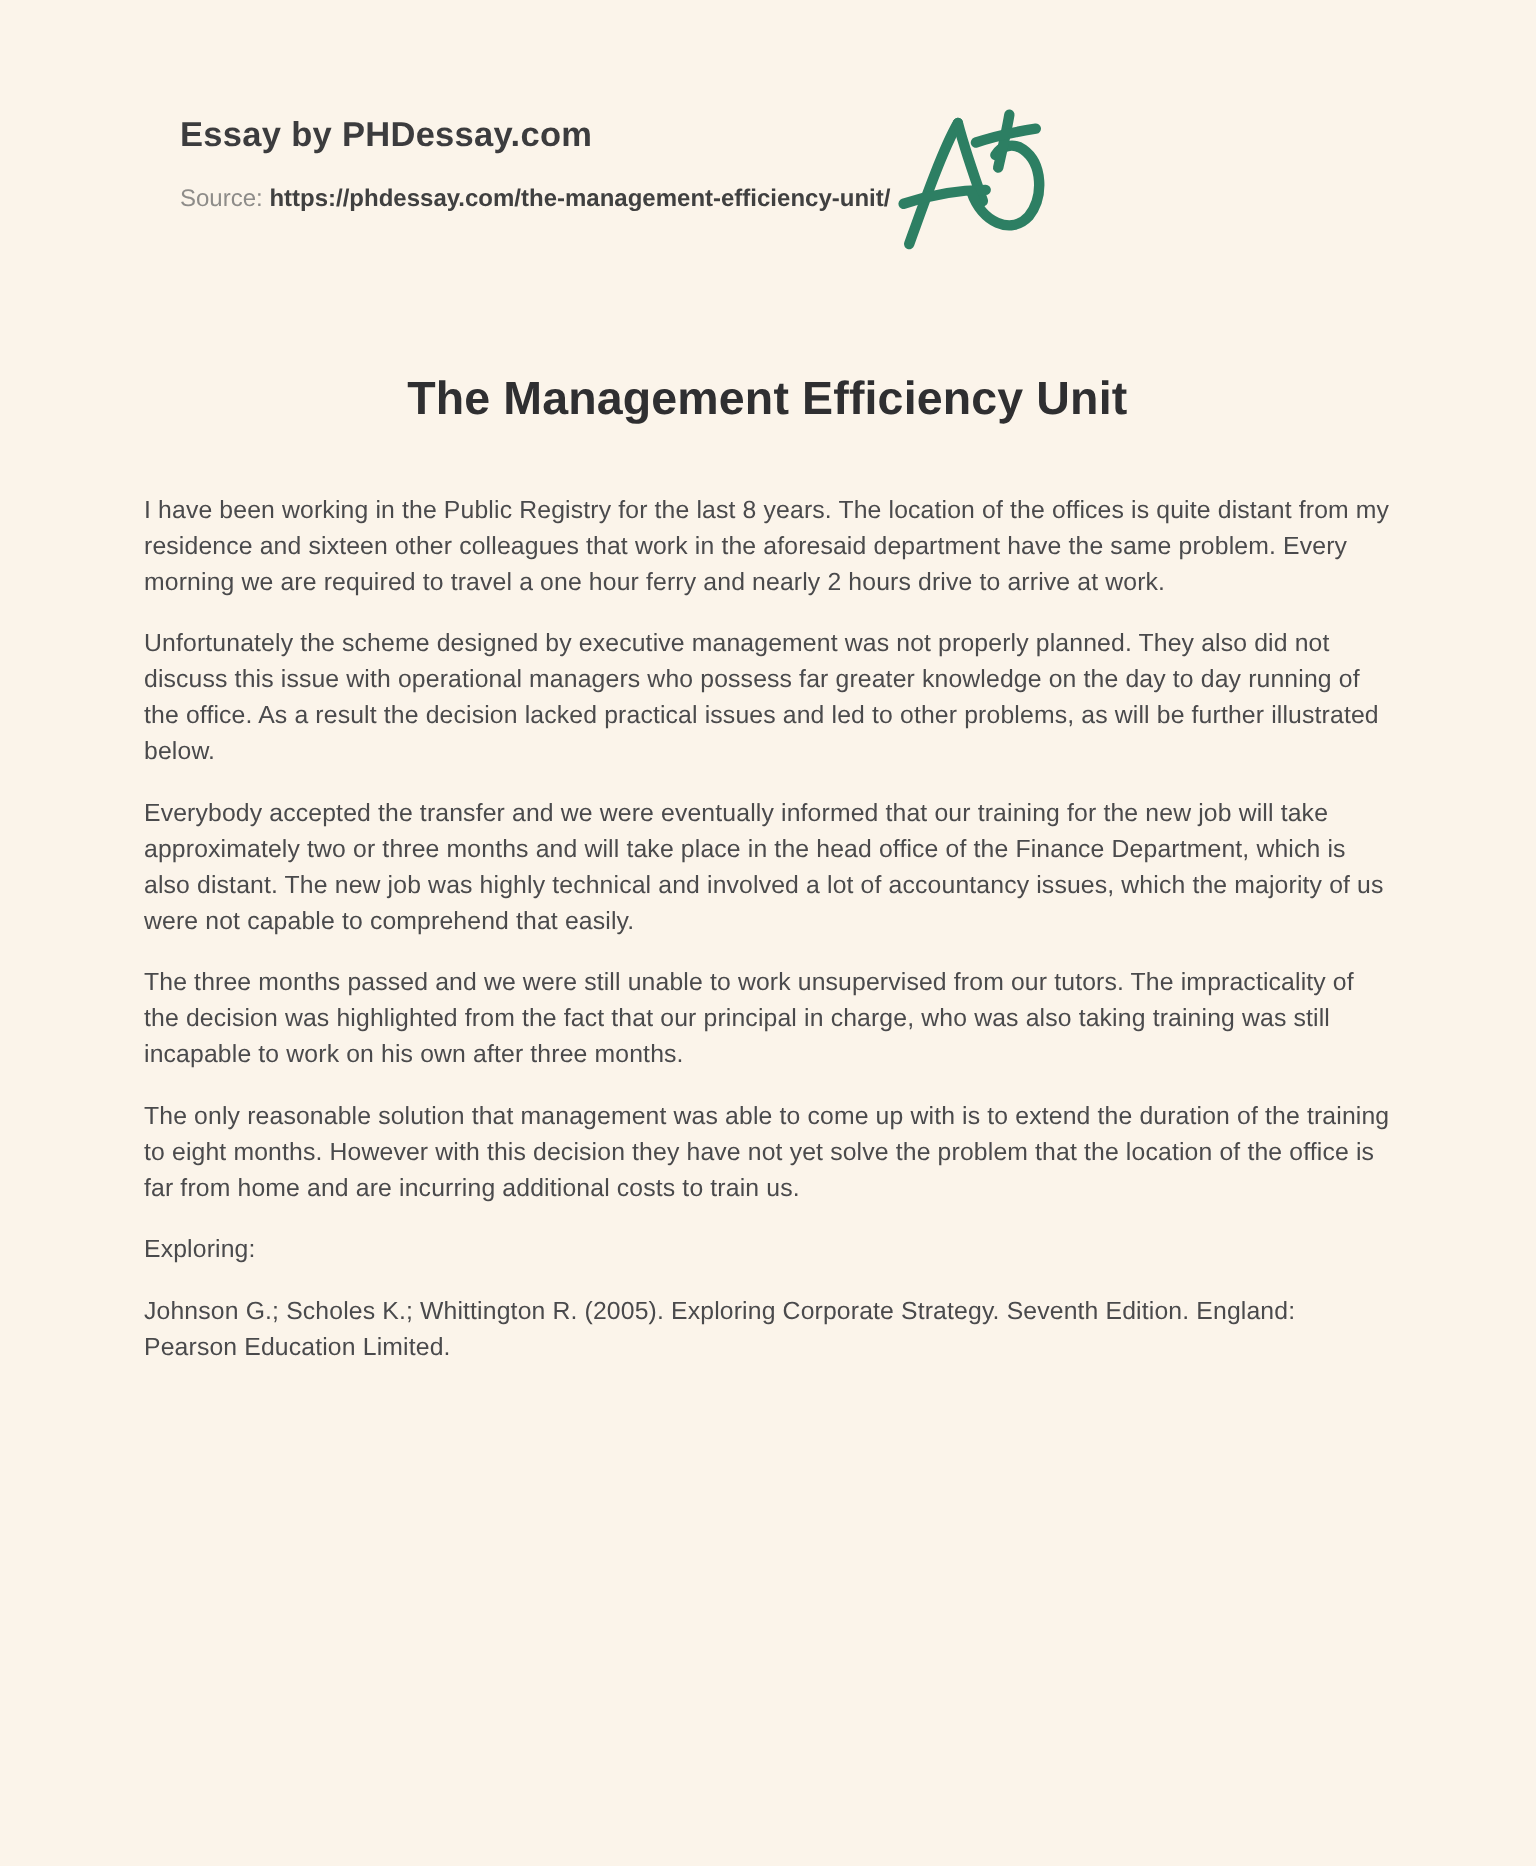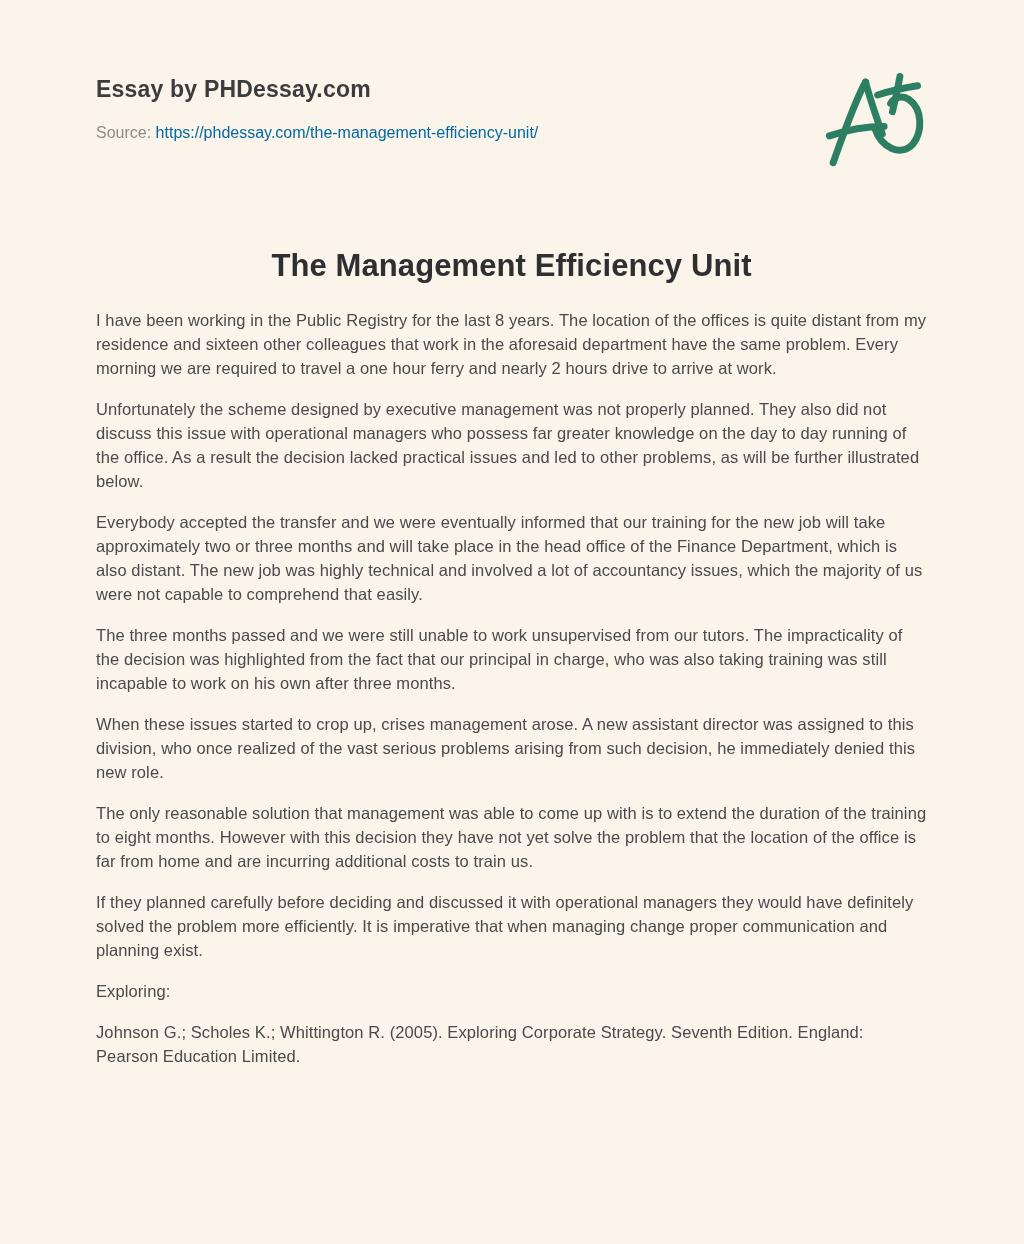--- a/index.html
+++ b/index.html
@@ -11,55 +11,56 @@
   body {
     min-height: 1244px;
   }
   .page {
     width: 1024px;
     min-height: 1244px;
     padding: 74px 97px 60px 96px;
   }
   .header-row {
     display: flex;
-    justify-content: space-between;
     align-items: flex-start;
+    margin-left: 24px;
   }
   .header-left { padding-top: 2px; }
   .site-heading {
     font-size: 23px;
     font-weight: 700;
     color: #3c3c3e;
     letter-spacing: 0.2px;
   }
   .source-line {
     margin-top: 21px;
     font-size: 16px;
     color: #8e8c89;
   }
   .source-link {
-    color: #0369a1;
+    color: #404040;
     text-decoration: none;
+    font-weight: bold;
   }
   .logo {
     width: 104px;
     height: 102px;
     margin-top: -4px;
     margin-right: 2px;
     flex-shrink: 0;
   }
   .essay-title {
     margin-top: 76px;
     font-size: 31px;
     font-weight: 600;
     color: #2f2f31;
     letter-spacing: 0.1px;
     text-align: center;
   }
-  .essay-body { margin-top: 24px; }
+  .essay-body { margin-top: 44px; }
   .essay-body p {
     font-size: 16.5px;
     line-height: 24px;
     color: #4a4a4c;
     margin-bottom: 17px;
     letter-spacing: 0.1px;
   }
   .essay-body p:last-child { margin-bottom: 0; }
 </style>
 </head>
@@ -89,20 +90,18 @@
     </svg>
   </div>
 
   <h1 class="essay-title">The Management Efficiency Unit</h1>
 
   <div class="essay-body">
     <p>I have been working in the Public Registry for the last 8 years.  The location of the offices is quite distant from my residence and sixteen other colleagues that work in the aforesaid department have the same problem.  Every morning we are required to travel a one hour ferry and nearly 2 hours drive to arrive at work.</p>
     <p>Unfortunately the scheme designed by executive management was not properly planned.  They also did not discuss this issue with operational managers who possess far greater knowledge on the day to day running of the office.  As a result the decision lacked practical issues and led to other problems, as will be further illustrated below.</p>
     <p>Everybody accepted the transfer and we were eventually informed that our training for the new job will take approximately two or three months and will take place in the head office of the Finance Department, which is also distant.  The new job was highly technical and involved a lot of accountancy issues, which the majority of us were not capable to comprehend that easily.</p>
     <p>The three months passed and we were still unable to work unsupervised from our tutors.  The impracticality of the decision was highlighted from the fact that our principal in charge, who was also taking training was still incapable to work on his own after three months.</p>
-    <p>When these issues started to crop up, crises management arose.  A new assistant director was assigned to this division, who once realized of the vast serious problems arising from such decision, he immediately denied this new role.</p>
     <p>The only reasonable solution that management was able to come up with is to extend the duration of the training to eight months.  However with this decision they have not yet solve the problem that the location of the office is far from home and are incurring additional costs to train us.</p>
-    <p>If they planned carefully before deciding and discussed it with operational managers they would have definitely solved the problem more efficiently.  It is imperative that when managing change proper communication and planning exist.</p>
     <p>Exploring:</p>
     <p>Johnson G.; Scholes K.; Whittington R. (2005). Exploring Corporate Strategy. Seventh Edition. England: Pearson Education Limited.</p>
   </div>
 
 </div>
 
 </body></html>

